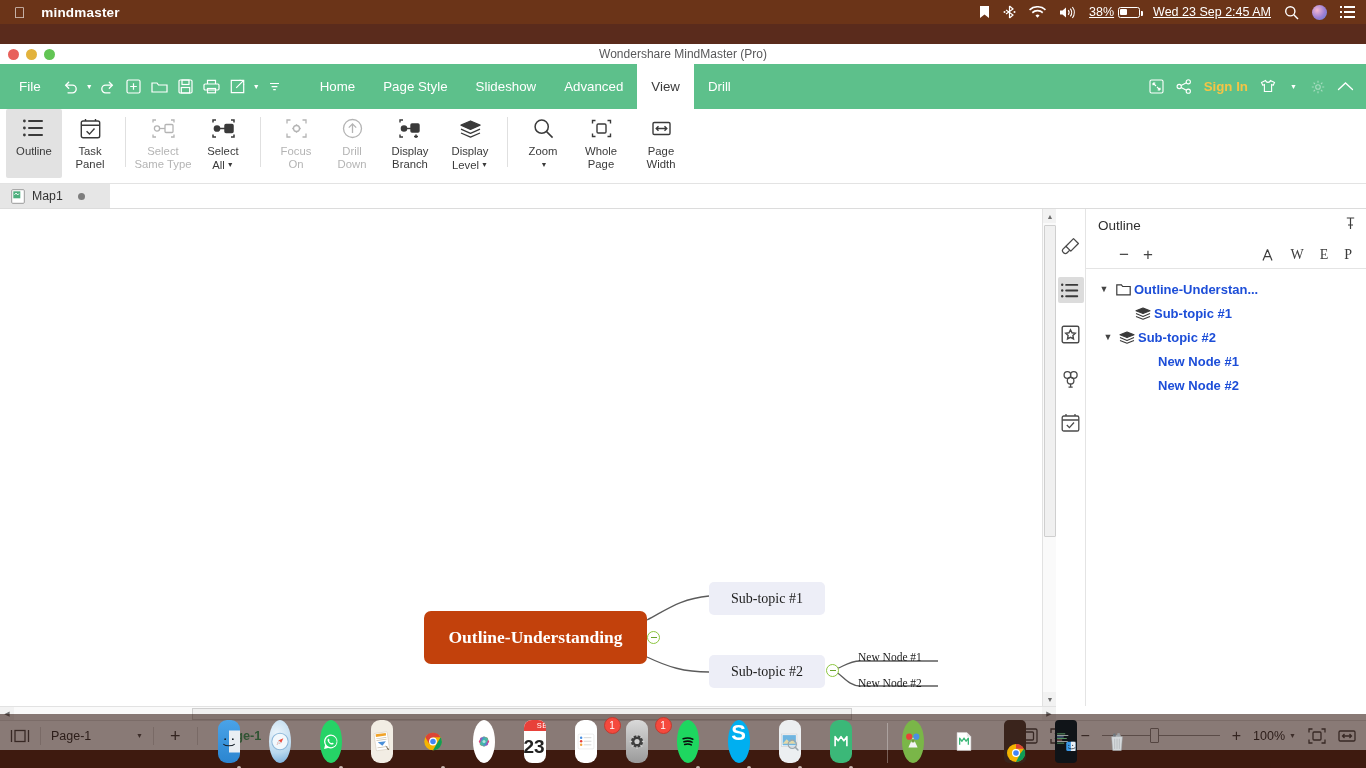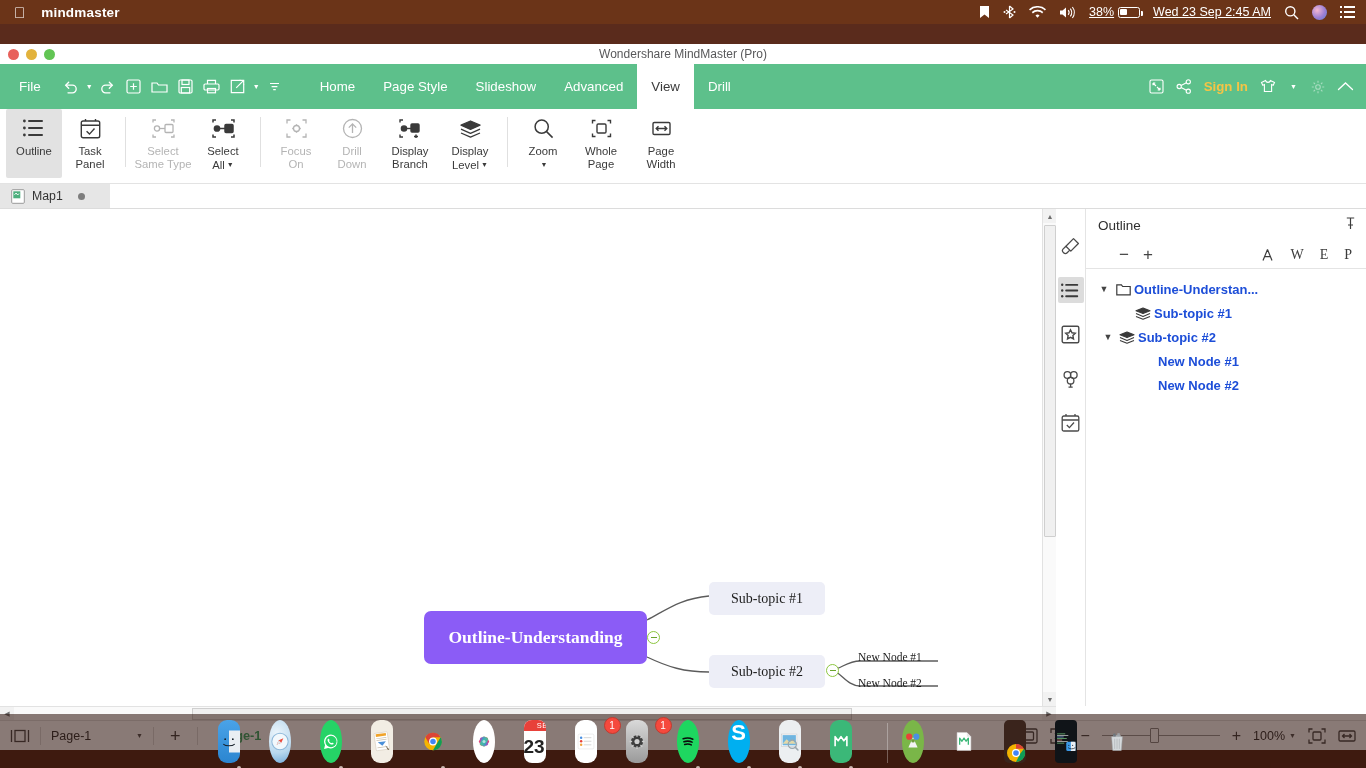--- a/index.html
+++ b/index.html
@@ -108,21 +108,21 @@
   .hs-arrow { position: absolute; top: 0; width: 14px; height: 14px; display: flex;
               align-items: center; justify-content: center; font-size: 7px; color: #6e6e6e;
               background: #f2f2f2; }
   .hs-arrow.left { left: 0; } .hs-arrow.right { right: 0; }
   .hs-thumb { position: absolute; top: 1px; left: 192px; width: 660px; height: 12px;
               background: #f0f0f0; border: 1px solid #cfcfcf; }
 
   
   .node-central {
     position: absolute; left: 424px; top: 402px; width: 223px; height: 53px;
-    background: #8b5cf6; border-radius: 7px; display: flex; align-items: center;
+    background: #c2410c; border-radius: 7px; display: flex; align-items: center;
     justify-content: center; color: #fff; font-family: "Liberation Serif", serif;
     font-size: 17.5px; font-weight: bold;
   }
   .node-sub {
     position: absolute; background: #edeef7; border-radius: 5px;
     display: flex; align-items: center; justify-content: center;
     font-family: "Liberation Serif", serif; font-size: 14px; color: #1c1c1c;
   }
   #node-sub1 { left: 709px; top: 373px; width: 116px; height: 33px; }
   #node-sub2 { left: 709px; top: 446px; width: 116px; height: 33px; }

